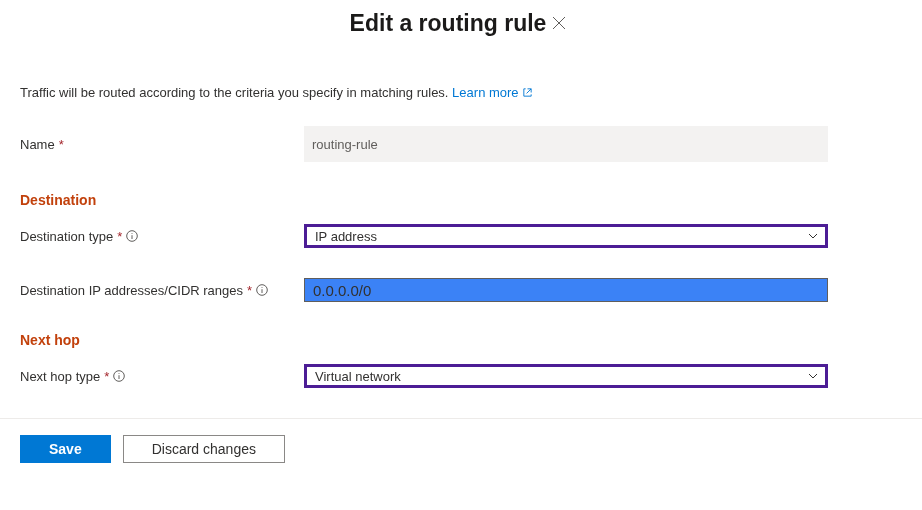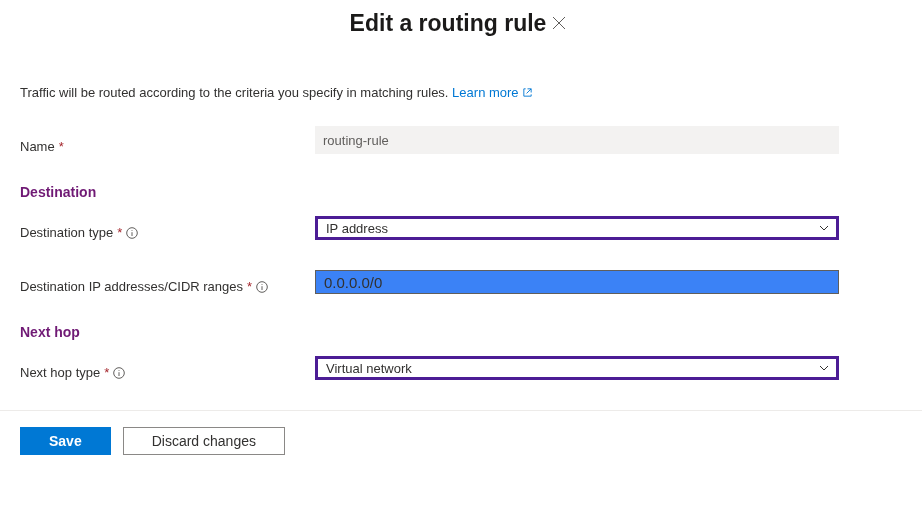--- a/index.html
+++ b/index.html
@@ -5,28 +5,28 @@
     * { box-sizing: border-box; margin: 0; padding: 0; }
     body { font-family: "Segoe UI", -apple-system, BlinkMacSystemFont, sans-serif; font-size: 13px; color: #323130; width: 922px; position: relative; background: #fff; }
     .panel { padding: 10px 20px 0 20px; }
     .header-row { display: flex; justify-content: center; align-items: flex-start; margin-bottom: 48px; }
     .title { font-size: 23px; font-weight: 600; color: #1b1a19; }
     .close-btn { background: none; border: none; cursor: pointer; padding: 6px; line-height: 0; color: #605e5c; }
     .close-btn svg { width: 14px; height: 14px; }
     .desc { font-size: 13px; color: #323130; margin-bottom: 26px; }
     .link { color: #0078d4; text-decoration: none; cursor: pointer; }
     .link svg { width: 11px; height: 11px; vertical-align: -1px; }
-    .section-heading { font-size: 14px; font-weight: 700; color: #701a75; margin: 14px 0 16px 0; }
-    .form-row { display: flex; align-items: flex-end; margin-bottom: 30px; gap: 19px; }
+    .section-heading { font-size: 14px; font-weight: 700; color: #c2410c; margin: 14px 0 16px 0; }
+    .form-row { display: flex; align-items: center; margin-bottom: 30px; gap: 8px; }
     .label-col { width: 276px; min-width: 276px; display: flex; align-items: center; gap: 4px; font-size: 13px; color: #323130; }
     .required { color: #a4262c; }
     .info-icon { display: inline-flex; cursor: help; color: #605e5c; }
     .info-icon svg { width: 12px; height: 12px; }
     .field-col { flex: 1; max-width: 524px; }
-    .readonly-input { width: 100%; height: 28px; padding: 3px 8px; background: #f3f2f1; border: none; color: #605e5c; font-size: 13px; font-family: inherit; }
+    .readonly-input { width: 100%; height: 36px; padding: 3px 8px; background: #f3f2f1; border: none; color: #605e5c; font-size: 13px; font-family: inherit; }
     .text-input { width: 100%; height: 24px; padding: 2px 8px; background: #3b82f6; border: 1px solid #605e5c; color: #323130; font-size: 15px; font-family: inherit; }
     .select-wrap { position: relative; width: 100%; height: 24px; border: 3px solid #4c1d95; background: #fff; display: flex; align-items: center; padding: 0 24px 0 8px; cursor: pointer; }
     .select-wrap span { font-size: 13px; color: #323130; }
     .chevron { position: absolute; right: 6px; top: 50%; transform: translateY(-50%); color: #605e5c; line-height: 0; }
     .chevron svg { width: 12px; height: 12px; }
     .footer-sep { border: none; border-top: 1px solid #edebe9; margin-top: 30px; }
     .footer { padding: 16px 20px; display: flex; gap: 12px; }
     .btn { font-family: inherit; font-size: 14px; padding: 5px 28px; border: 1px solid #8a8886; background: #fff; color: #323130; cursor: pointer; min-width: 80px; }
     .btn-primary { background: #0078d4; border-color: #0078d4; color: #fff; font-weight: 600; }
   </style>

